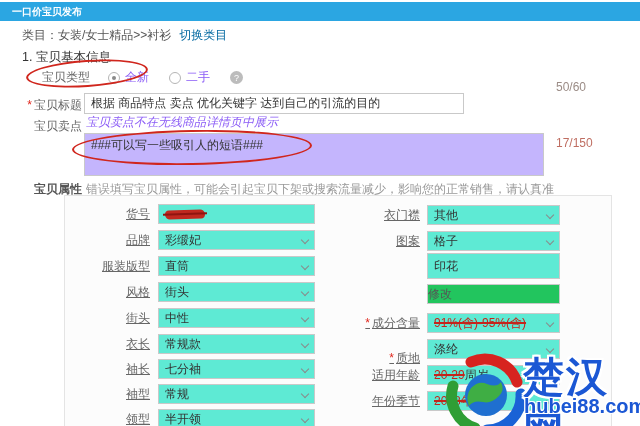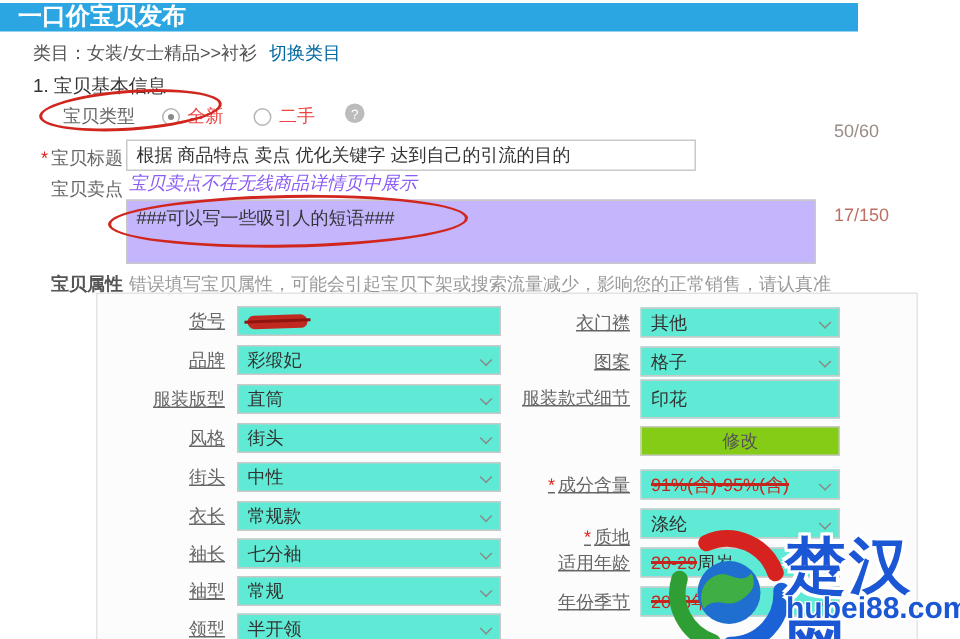--- a/index.html
+++ b/index.html
@@ -1,28 +1,28 @@
 <!DOCTYPE html>
 <html><head>
 <meta charset="utf-8">
 <style>
   * { margin:0; padding:0; box-sizing:border-box; }
   body { background:#fff; font-family:"Liberation Sans","DejaVu Sans",sans-serif; }
   .page { position:relative; width:640px; height:426px; background:#fff; overflow:hidden; font-size:12px; color:#333; }
 
-  .header-bar { position:absolute; top:2px; left:0; width:572px; height:19px; background:#2ba6e2; color:#fff; font-weight:bold; line-height:19px; padding-left:12px; font-size:16px; }
+  .header-bar { position:absolute; top:2px; left:0; width:640px; height:19px; background:#2ba6e2; color:#fff; font-weight:bold; line-height:19px; padding-left:12px; font-size:10px; }
 
   .category-line { position:absolute; top:27px; left:22px; color:#555; }
   .category-line .link { color:#0369a1; margin-left:8px; text-decoration:none; cursor:pointer; }
 
   .section-title { position:absolute; top:49px; left:22px; color:#333; font-size:12.5px; }
 
-  .type-row { position:absolute; top:69px; left:42px; display:flex; align-items:flex-start; color:#666; }
+  .type-row { position:absolute; top:69px; left:42px; display:flex; align-items:center; color:#666; }
   .type-row .lbl { margin-right:18px; }
-  .radio-item { display:inline-flex; align-items:center; margin-right:20px; color:#ef4444; cursor:pointer; }
+  .radio-item { display:inline-flex; align-items:center; margin-right:20px; color:#8b5cf6; cursor:pointer; }
   .radio-circle { display:inline-block; width:12px; height:12px; border:1px solid #b5b5b5; border-radius:50%; background:#fff; margin-right:5px; position:relative; }
   .radio-circle.on::after { content:""; position:absolute; left:3px; top:3px; width:4px; height:4px; border-radius:50%; background:#8a8a8a; }
   .help-circle { display:inline-flex; width:13px; height:13px; border-radius:50%; background:#bcbcbc; color:#fff; font-size:9px; align-items:center; justify-content:center; cursor:pointer; }
 
   .red-ellipse { position:absolute; border:2px solid #d0261d; border-radius:50%; pointer-events:none; }
   .ellipse-type { left:26px; top:60px; width:122px; height:27px; transform:rotate(-4deg); }
   .ellipse-sell { left:72px; top:130px; width:240px; height:35px; transform:rotate(-1deg); }
 
   .field-label { position:absolute; width:56px; text-align:right; color:#666; }
   .req { color:#e0261c; margin-right:2px; }
@@ -39,32 +39,32 @@
   .attr-label { left:26px; top:181px; font-weight:bold; color:#555;font-family:Liberation Serif, serif; }
   .attr-warning { position:absolute; left:86px; top:181px; width:470px; color:#999; }
 
   .panel { position:absolute; left:64px; top:195px; width:548px; height:232px; border:1px solid #e4e4e4; background:#fcfcfc; }
 
   .p-label { position:absolute; text-align:right; color:#666; line-height:20px;text-decoration:underline; }
   .p-label.L { left:38px; width:112px; }
   .p-label.R { left:296px; width:124px; }
 
   .ctrl { position:absolute; background:#5eead4; border:1px solid #c9c9c9; height:20px; line-height:18px; padding:0 18px 0 6px; color:#333; overflow:hidden; white-space:nowrap; }
-  .ctrl.L { left:158px; width:176px; }
+  .ctrl.L { left:158px; width:157px; }
   .ctrl.R { left:427px; width:133px; }
   .ctrl.select { cursor:pointer; }
   .chev { position:absolute; right:6px; top:6px; width:6px; height:6px; border-right:1.5px solid #8a8a8a; border-bottom:1.5px solid #8a8a8a; transform:rotate(45deg); }
 
   .scribble { display:inline-block; width:40px; height:9px; margin-top:5px; background:#c0291f; border-radius:5px 6px 5px 6px; transform:rotate(-2deg); position:relative; }
   .scribble::after { content:""; position:absolute; left:-2px; top:3px; width:44px; height:2px; background:#8f1510; }
 
   .struck { color:#c4251c; text-decoration:line-through; text-decoration-color:#c4251c; text-decoration-thickness:2px; }
 
   .detail-input { height:26px; line-height:24px; padding-right:6px; }
-  .modify-btn { position:absolute; left:427px; width:133px; height:20px; background:#84cc16; border:1px solid #c9c9c9; color:#555; text-align:center; line-height:18px; cursor:pointer; }
+  .modify-btn { position:absolute; left:427px; width:133px; height:20px; background:#22c55e; border:1px solid #c9c9c9; color:#555; line-height:18px; cursor:pointer; }
 
   .watermark { position:absolute; pointer-events:none; }
   .wm-logo { left:441px; top:350px; width:90px; height:90px; }
   .wm-name { left:523px; top:350px; font-size:41px; font-weight:bold; letter-spacing:2px; color:#1b57d4;
     text-shadow:-2px -2px 0 #fff, 2px -2px 0 #fff, -2px 2px 0 #fff, 2px 2px 0 #fff, 0 2px 0 #fff, 2px 0 0 #fff, 0 -2px 0 #fff, -2px 0 0 #fff; }
   .wm-url { left:524px; top:395px; font-size:20px; font-weight:bold; color:#1b57d4;
     text-shadow:-1px -1px 0 #fff, 1px -1px 0 #fff, -1px 1px 0 #fff, 1px 1px 0 #fff; }
 </style>
 </head>
 <body>
@@ -139,21 +139,20 @@
 
   <div class="p-label L" style="top:409px">领型</div>
   <div class="ctrl L select" style="top:409px"><span>半开领</span><span class="chev"></span></div>
 
   <div class="p-label R" style="top:205px">衣门襟</div>
   <div class="ctrl R select" style="top:205px"><span>其他</span><span class="chev"></span></div>
 
   <div class="p-label R" style="top:231px">图案</div>
   <div class="ctrl R select" style="top:231px"><span>格子</span><span class="chev"></span></div>
 
-  <div class="p-label R" style="top:255px">服装款式细节</div>
   <div class="ctrl R detail-input" style="top:253px">印花</div>
 
   <div class="modify-btn" style="top:284px">修改</div>
 
   <div class="p-label R" style="top:313px"><span class="req">*</span><span>成分含量</span></div>
   <div class="ctrl R select" style="top:313px"><span class="struck">91%(含)-95%(含)</span><span></span><span class="chev"></span></div>
 
   <div class="p-label R" style="top:348px"><span class="req">*</span><span>质地</span></div>
   <div class="ctrl R select" style="top:339px"><span>涤纶</span><span class="chev"></span></div>
 

